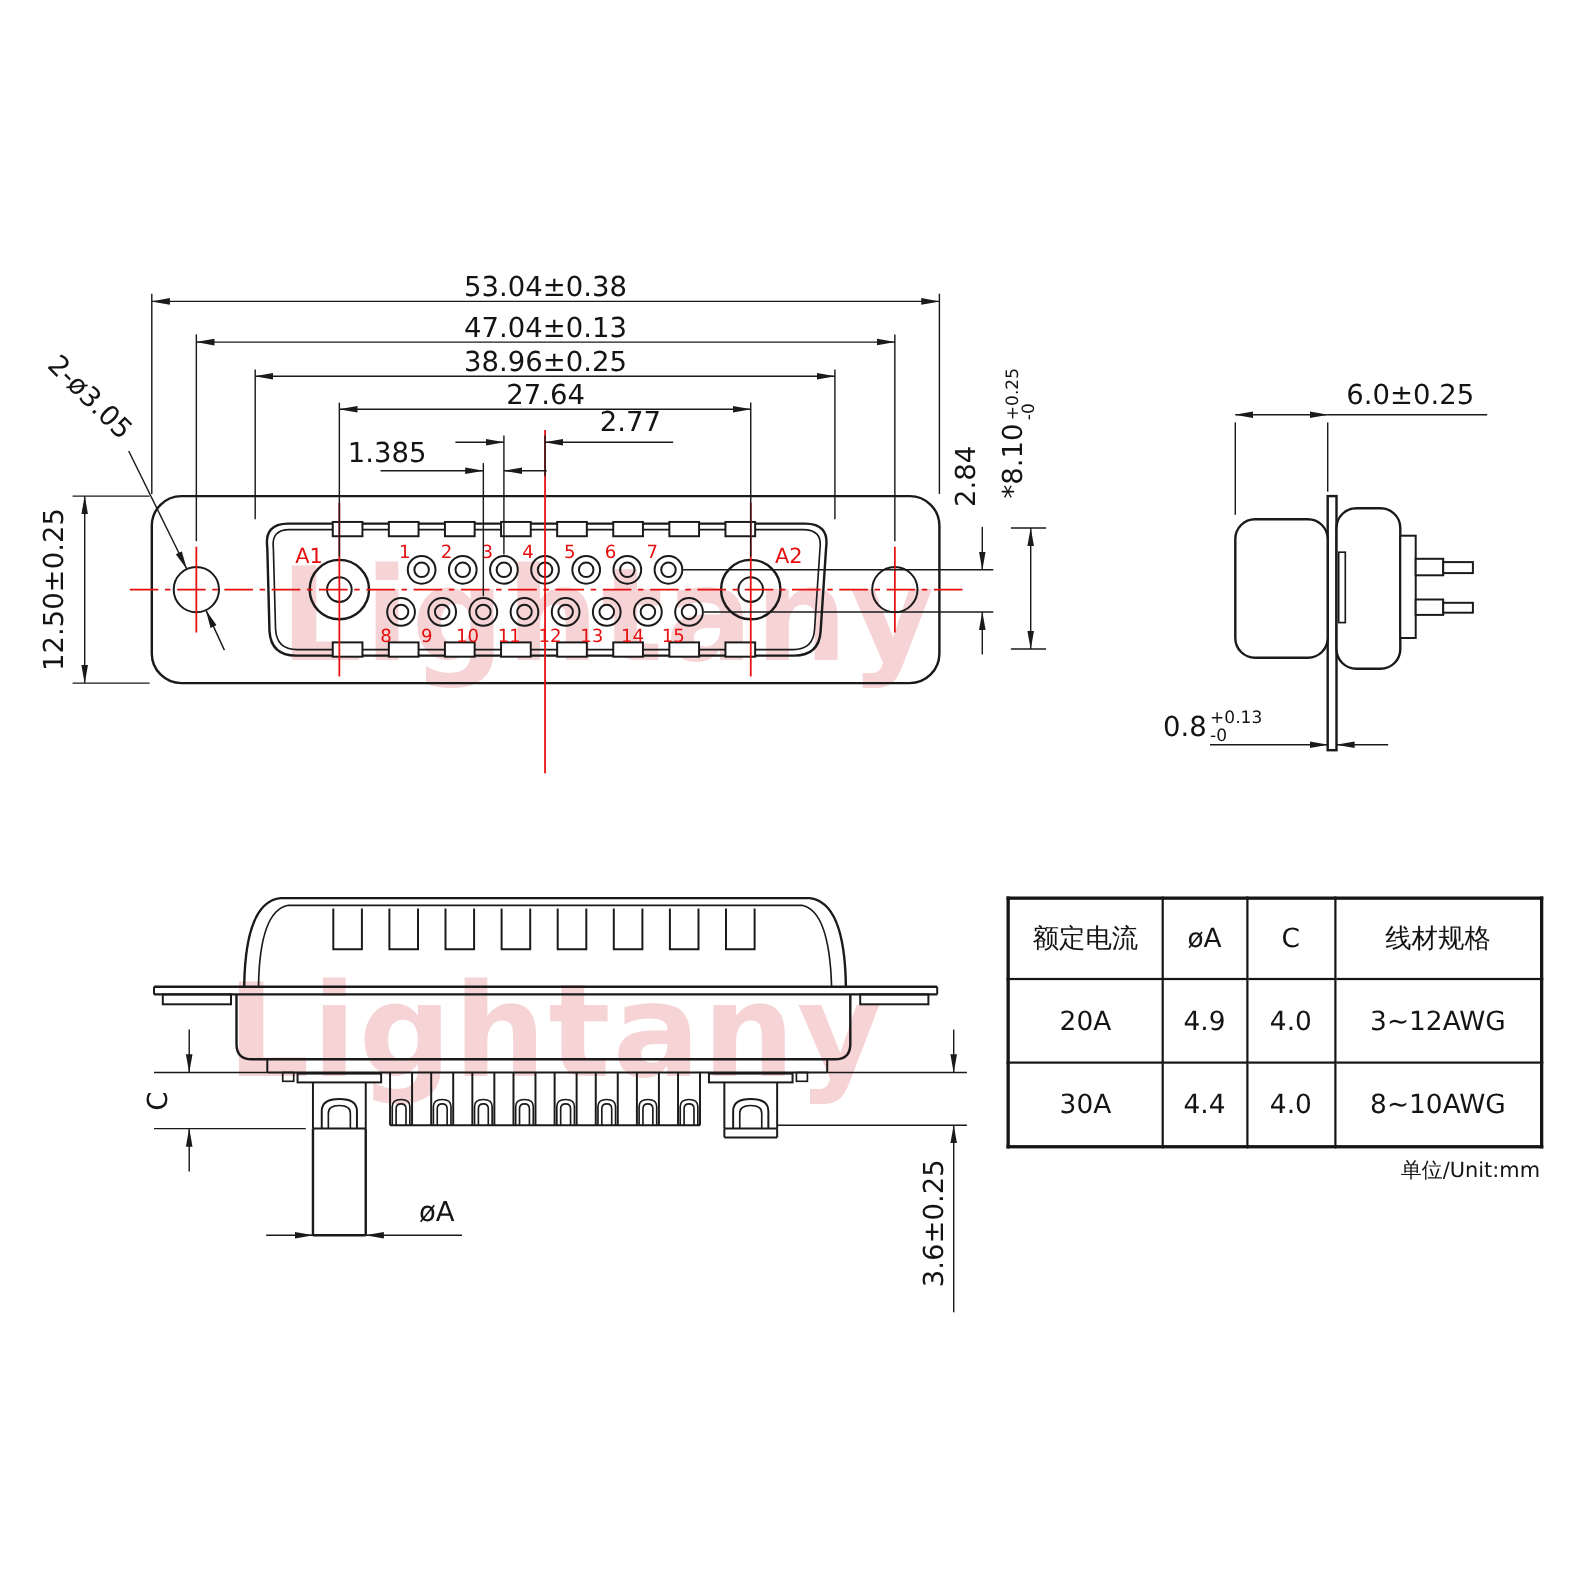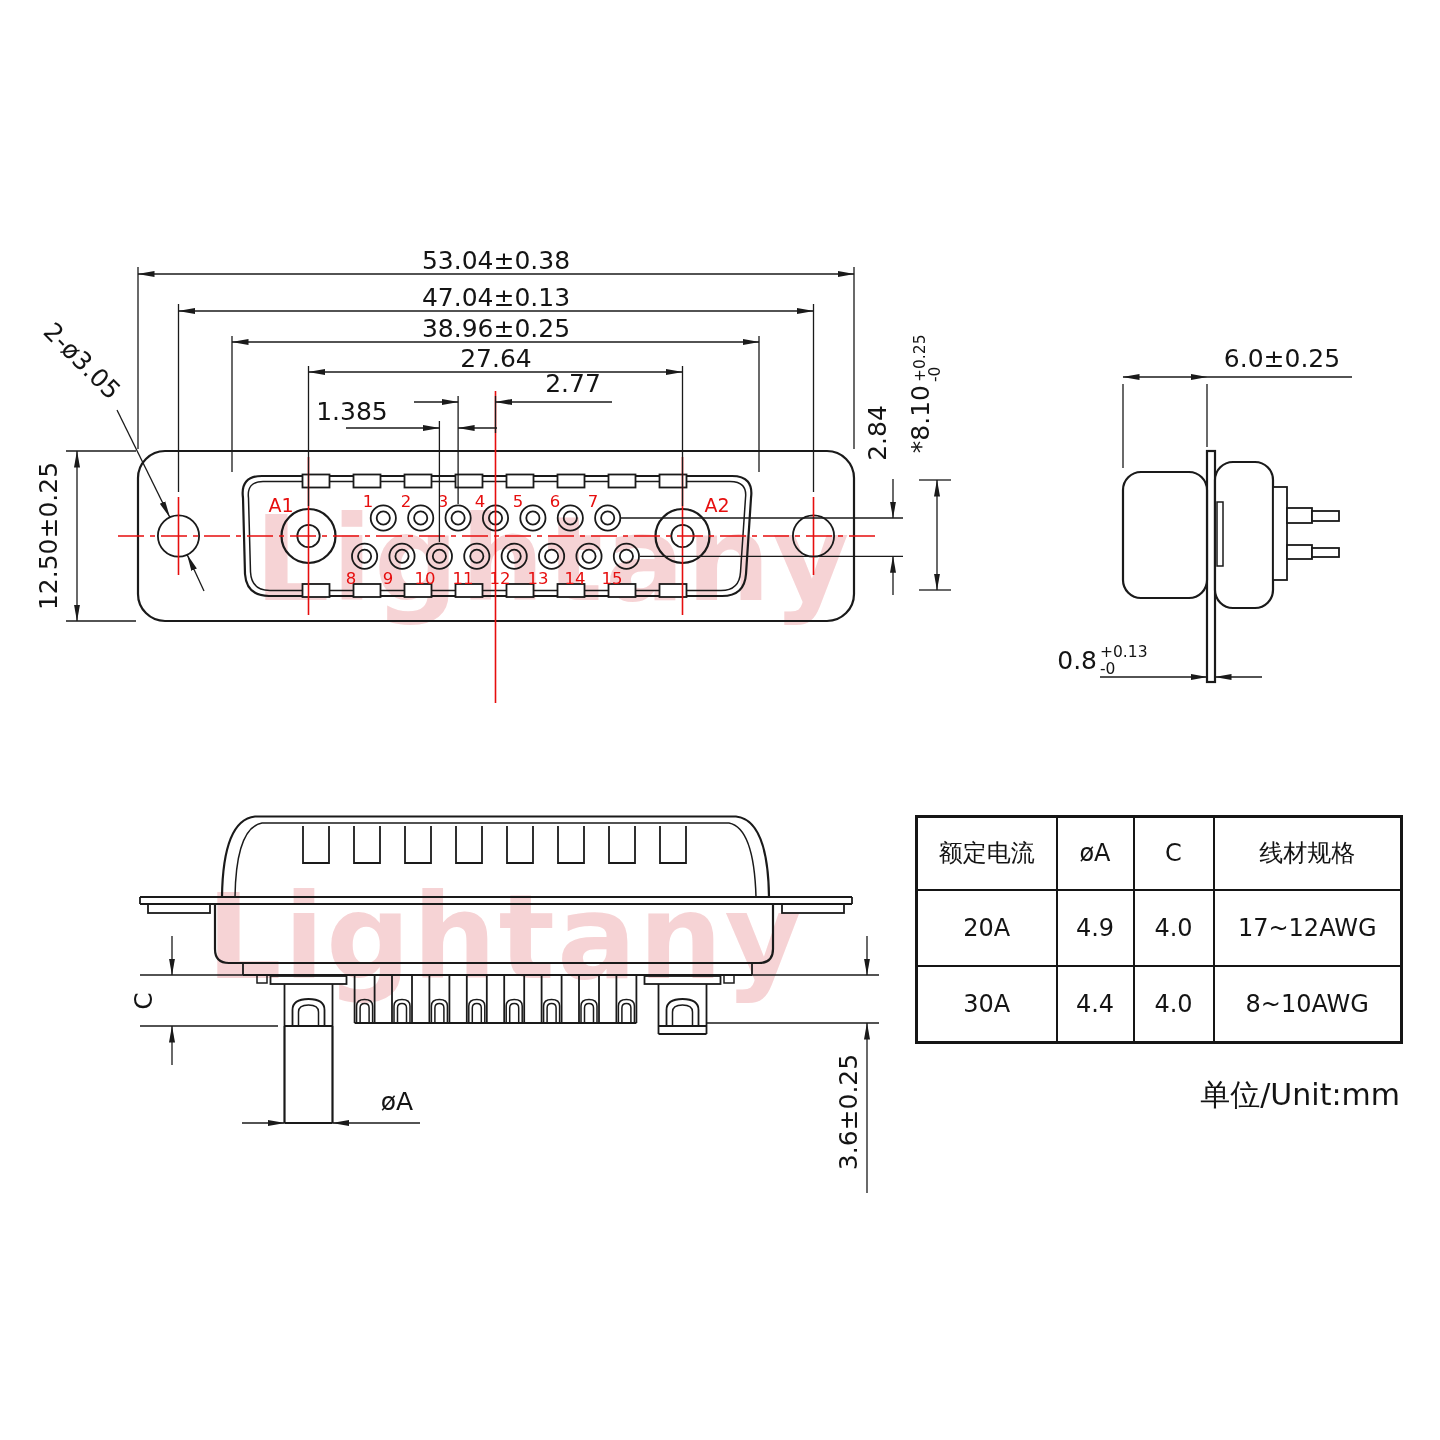--- a/index.html
+++ b/index.html
@@ -23,21 +23,21 @@
   svg .wm{fill:#f0b0b3;opacity:.55;font-size:118px;font-weight:bold;letter-spacing:2px;}
   .spec-table{position:absolute;left:915px;top:815px;width:485px;height:229px;
               border-collapse:collapse;table-layout:fixed;}
   .spec-table th,.spec-table td{border:2.5px solid #151515;text-align:center;vertical-align:middle;
               font-weight:normal;font-size:24px;color:#141414;padding:0;
               font-family:"DejaVu Sans","Liberation Sans",sans-serif;}
   .spec-table{border:3px solid #151515;}
   .spec-table th{height:44px;}
   .spec-table td{height:46px;}
   .unit-note{position:absolute;left:915px;top:1051px;width:485px;text-align:right;
-             font-size:30px;color:#141414;margin-top:24px;}
+             font-size:19px;color:#141414;}
 </style>
 </head>
 <body>
 
 <div class="stage">
 <svg width="1440" height="1440" viewBox="0 0 1440 1440">
   <defs>
     <marker id="ae" viewBox="0 0 18 8" refX="16.5" refY="4" markerWidth="18" markerHeight="8" orient="auto" markerUnits="userSpaceOnUse">
       <path d="M0,1 L17,4 L0,7 Z" fill="#1a1a1a"></path>
     </marker>
@@ -409,21 +409,21 @@
         <tr>
     <th>额定电流</th>
     <th>øA</th>
     <th>C</th>
     <th>线材规格</th>
   </tr>
   <tr>
     <td>20A</td>
     <td>4.9</td>
     <td>4.0</td>
-    <td>17~12AWG</td>
+    <td>3~12AWG</td>
   </tr>
   <tr>
     <td>30A</td>
     <td>4.4</td>
     <td>4.0</td>
     <td>8~10AWG</td>
   </tr>
 </tbody>
     </table>
 <div class="unit-note">单位/Unit:mm</div>

